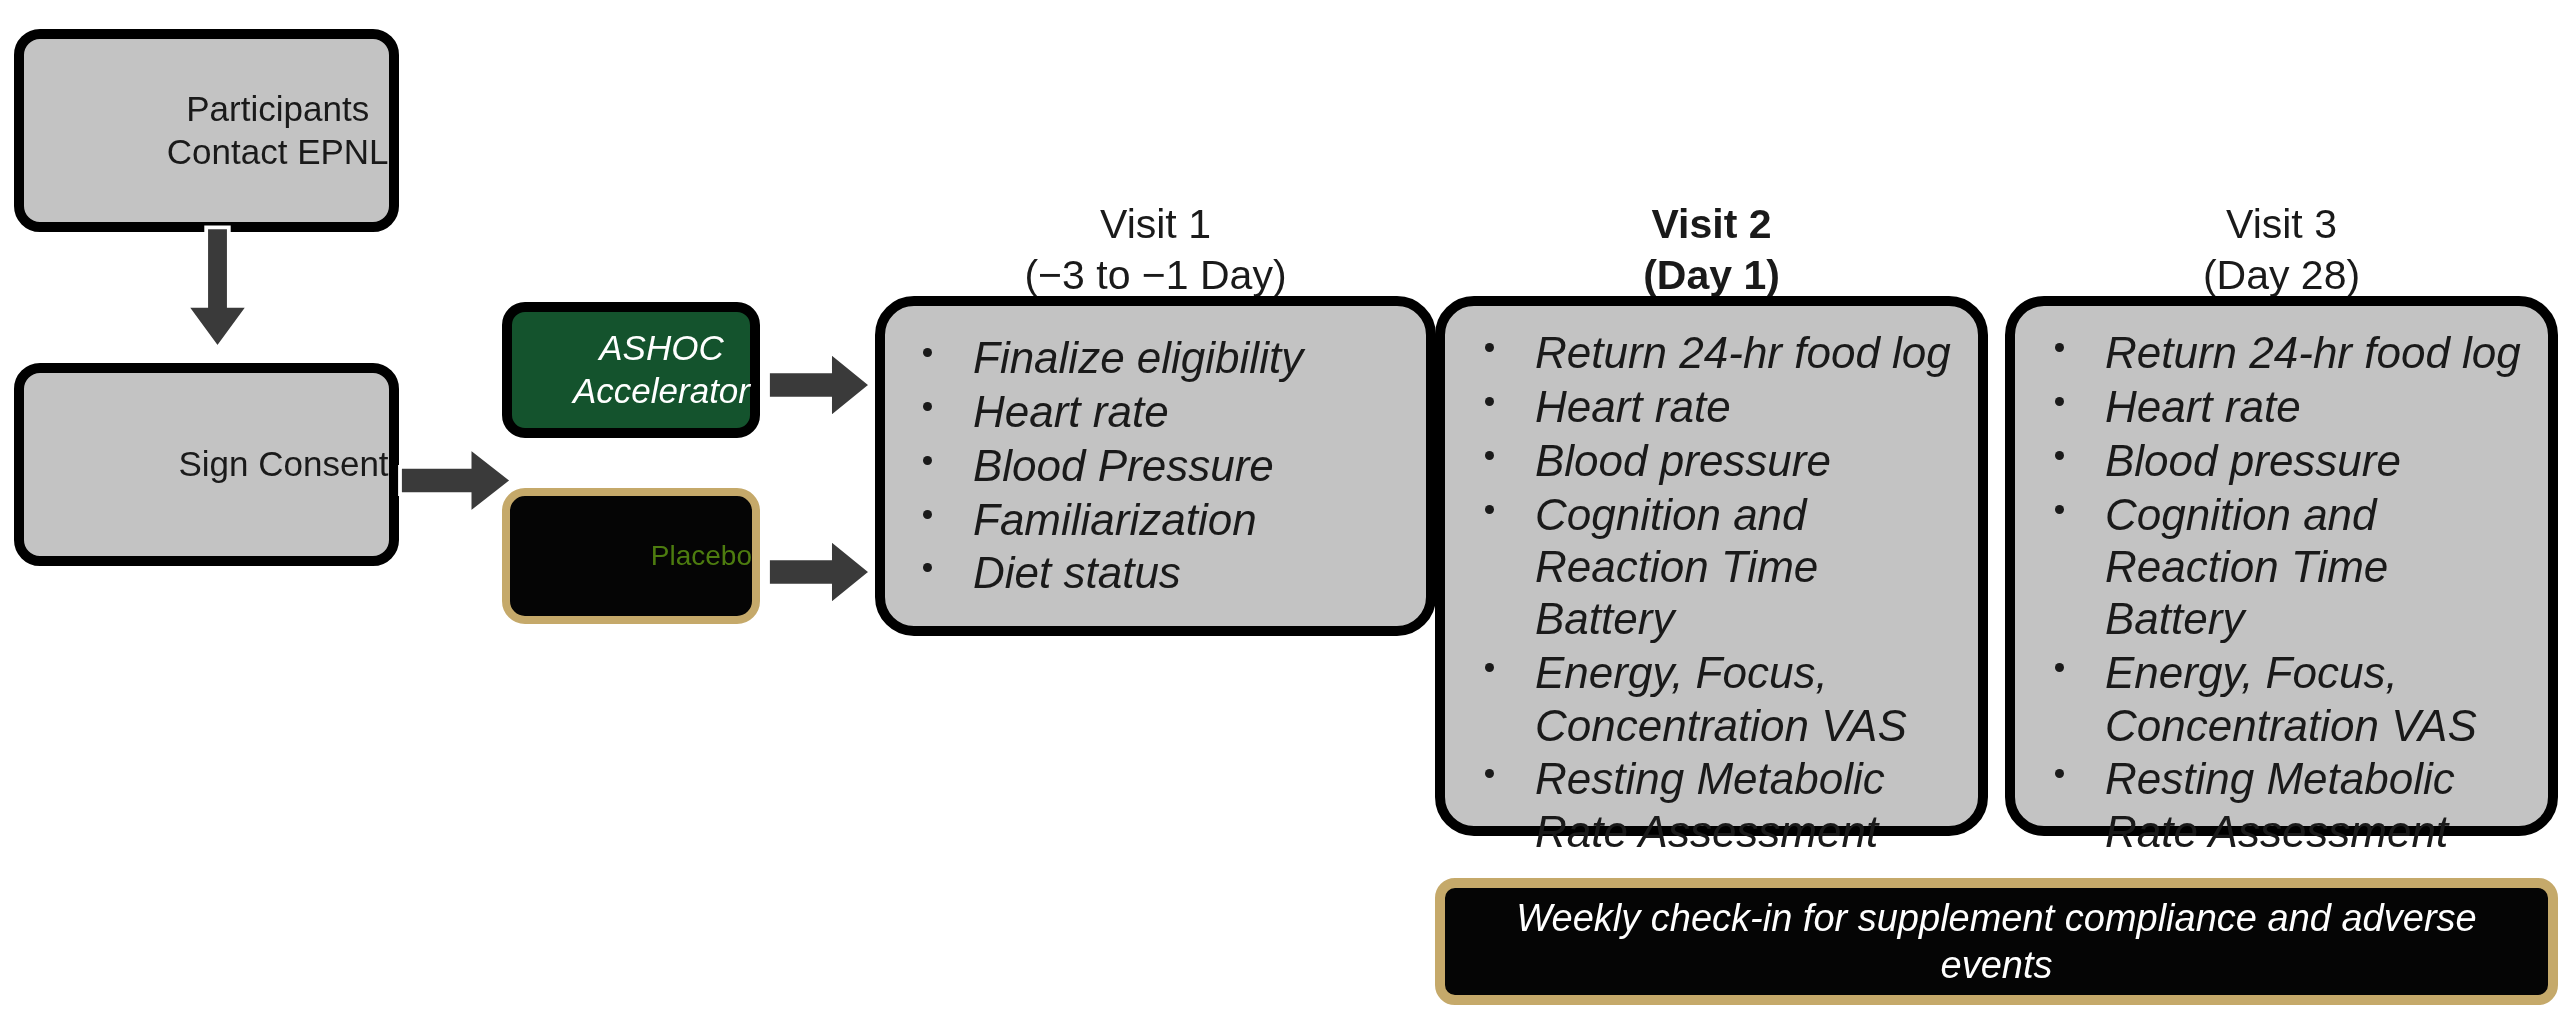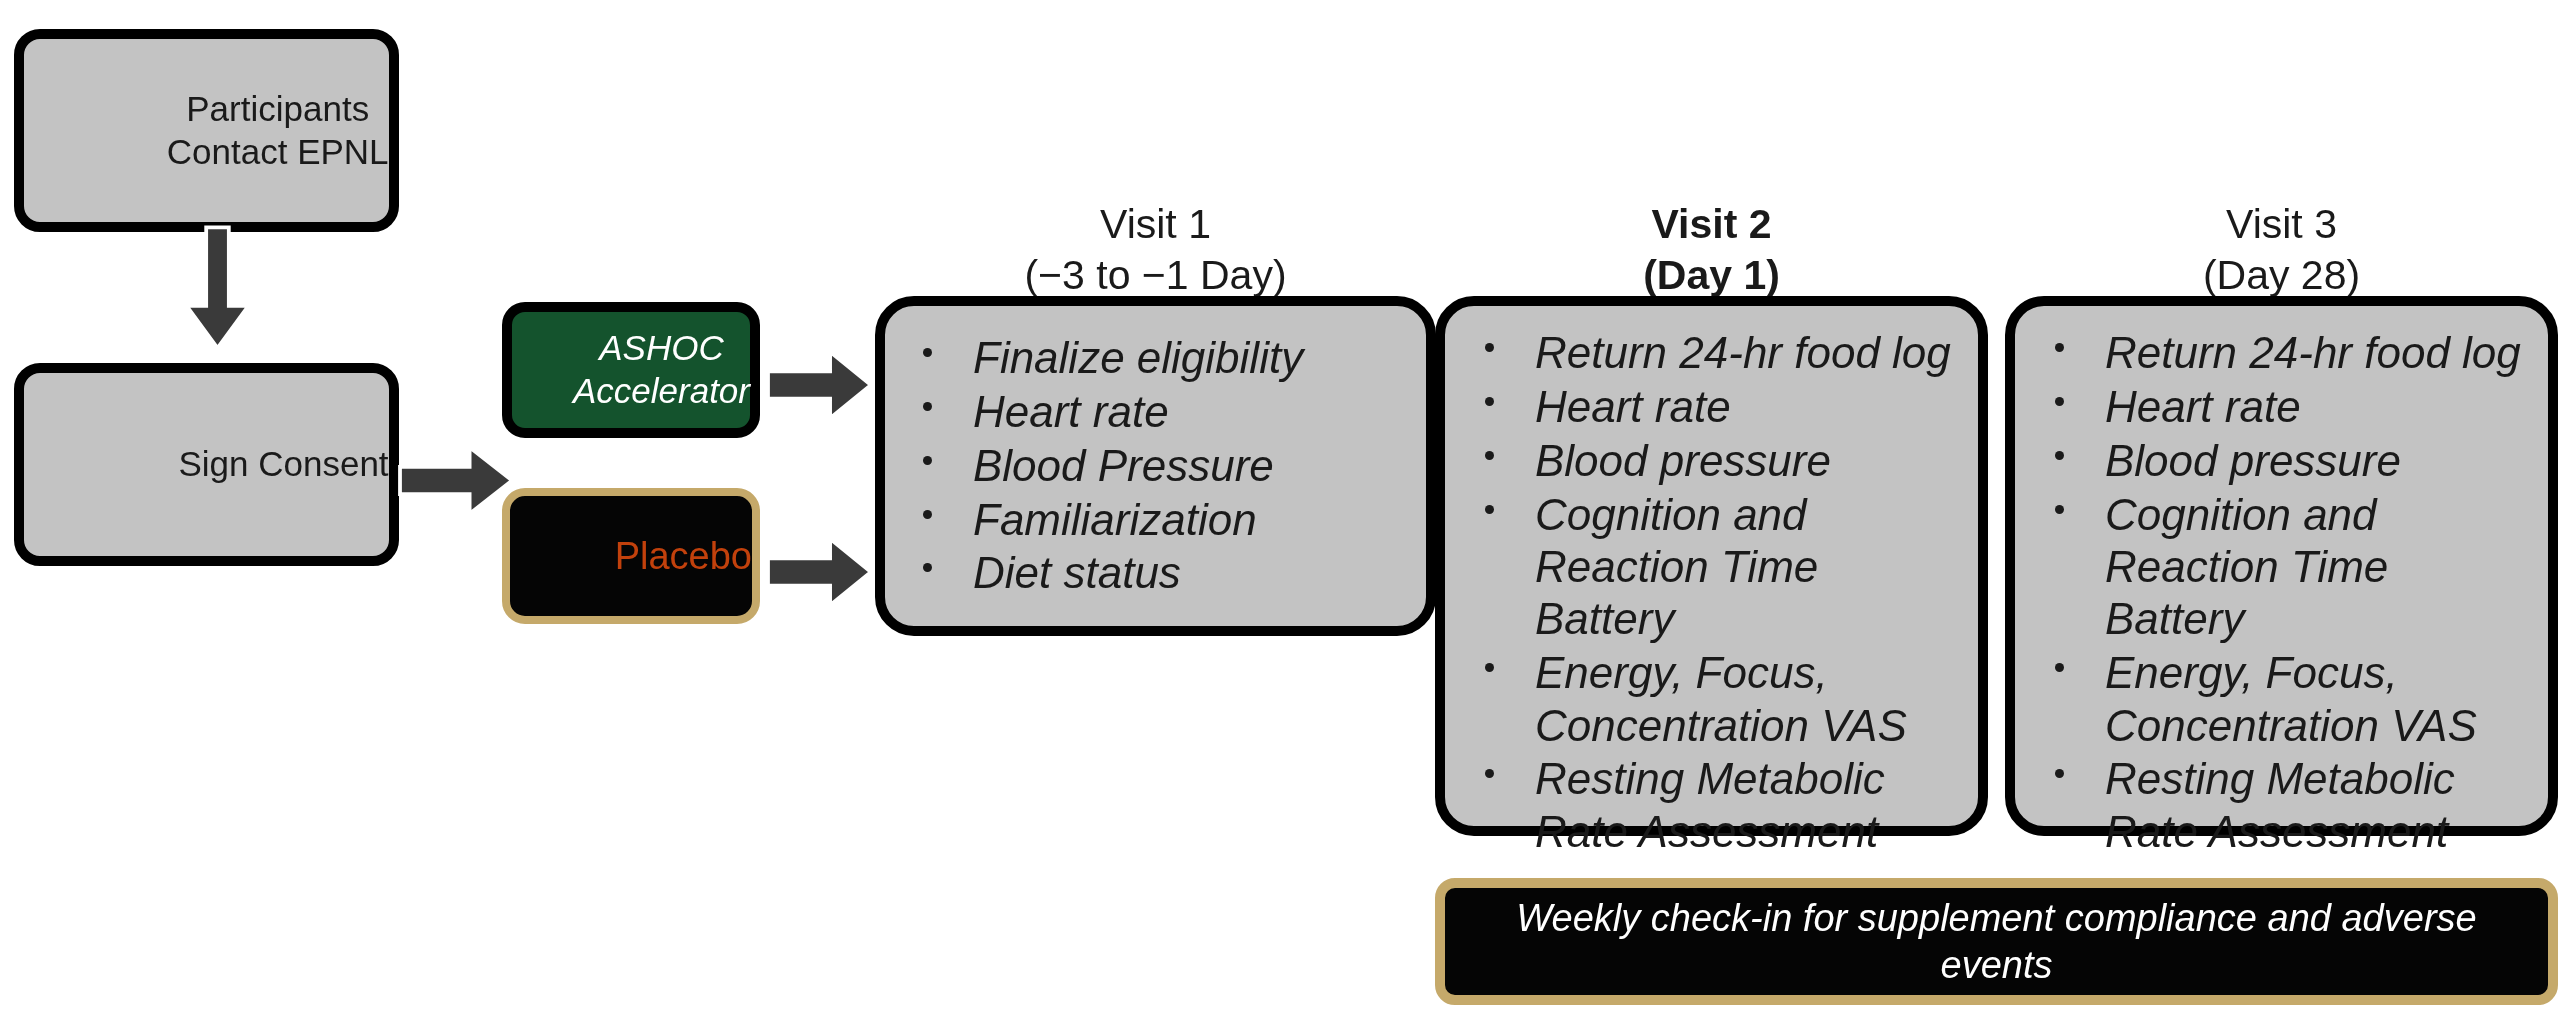--- a/index.html
+++ b/index.html
@@ -45,22 +45,22 @@
     border-radius: 23px;
     color: #ffffff;
     font-style: italic;
     font-size: 35px;
   }
 
   .node.black {
     background: #050505;
     border: 8.3px solid #c5a96a;
     border-radius: 23px;
-    color: #c2410c;
-    font-size: 38px;
+    color: #4d7c0f;
+    font-size: 28px;
     padding-left: 44px;
   }
 
   .node.banner {
     background: #050505;
     border: 10px solid #c5a96a;
     border-radius: 20px;
     color: #ffffff;
     font-style: italic;
     font-size: 38px;

